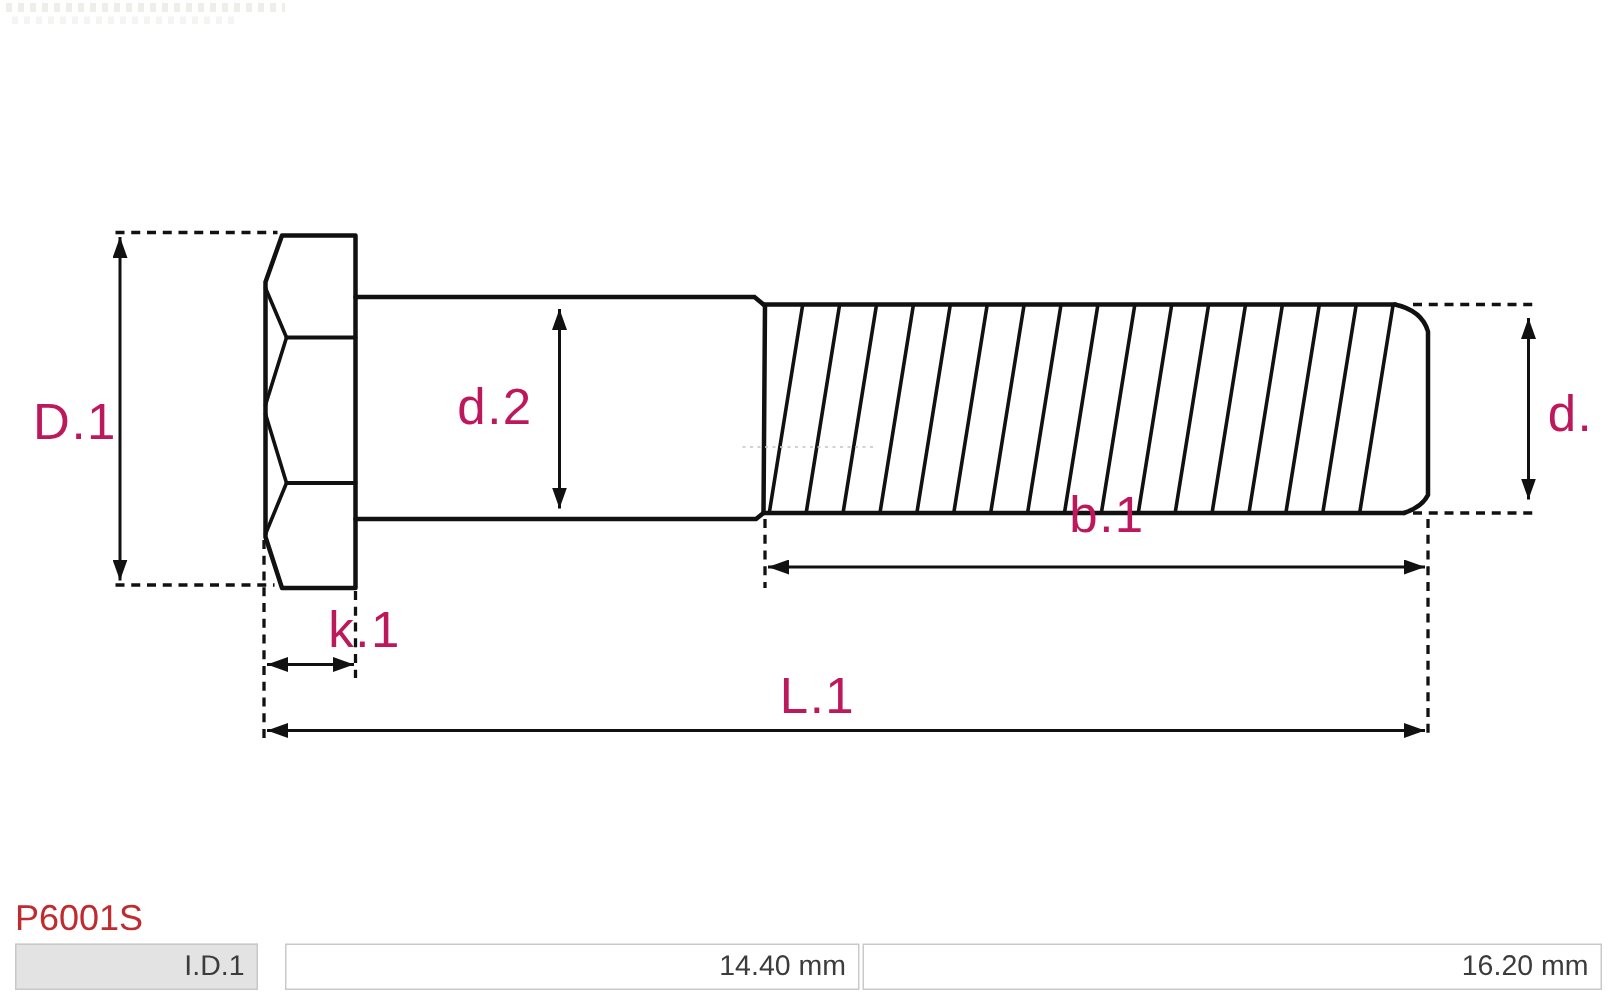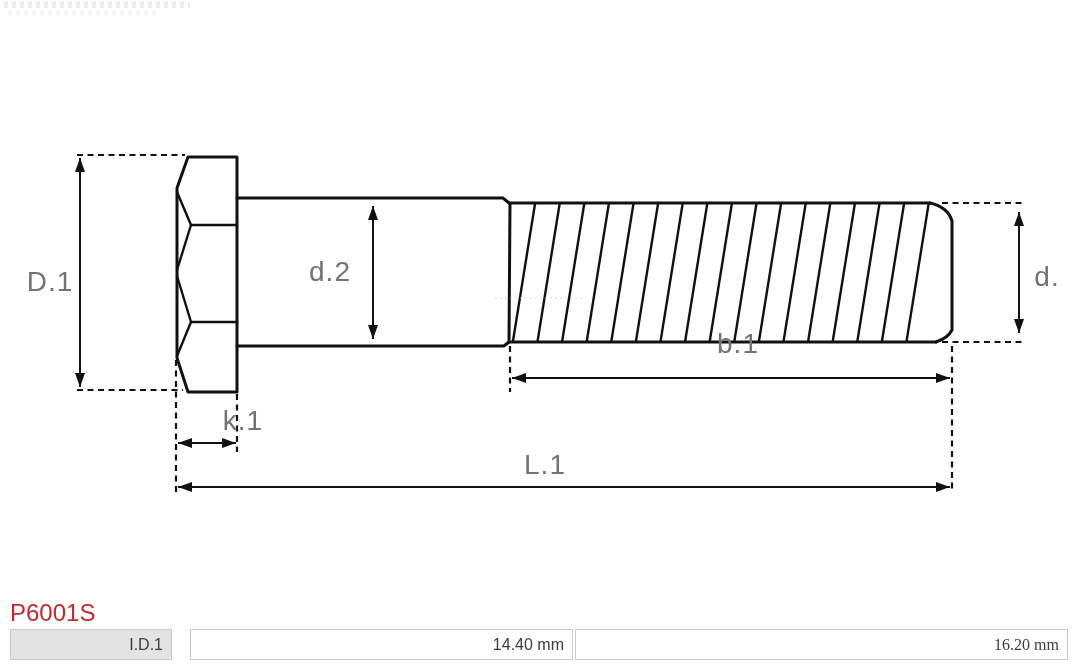--- a/index.html
+++ b/index.html
@@ -18,23 +18,23 @@
   #drawing-svg {
     position: absolute;
     left: 0;
     top: 0;
     width: 1080px;
     height: 668px;
   }
   .dim-label {
     position: absolute;
     transform: translate(-50%, -50%);
-    font-size: 28px;
+    font-size: 34px;
     letter-spacing: 1px;
-    color: #737373;
+    color: #be185d;
     white-space: nowrap;
     user-select: none;
   }
   .wm-bar {
     position: absolute;
     background: repeating-linear-gradient(90deg, #d9d9d3 0 4px, transparent 4px 8px);
   }
   #wm1 { left: 4px;  top: 2px;  width: 186px; height: 6px; opacity: 0.45; }
   #wm2 { left: 8px;  top: 11px; width: 152px; height: 5px; opacity: 0.28; }
   #part-number {
@@ -45,37 +45,37 @@
     font-weight: 500;
     color: #bf2c30;
   }
   #spec-table {
     position: absolute;
     left: 10px;
     top: 629px;
     width: 1058px;
     display: flex;
     align-items: stretch;
-    font-size: 16px;
+    font-size: 19px;
     color: #3c3c3c;
   }
   .cell {
     border: 1px solid #c9c9c9;
     height: 29px;
     line-height: 29px;
     text-align: right;
     padding-right: 8px;
     box-sizing: content-box;
     background: #ffffff;
   }
   .cell.label { background: #e3e3e3; }
   #cell-l1 { width: 152px; }
   #cell-v1 { width: 373px; margin-left: 18px; }
   #cell-l2 { width: 116px; margin-left: 2px; }
-  #cell-v2 { flex: 1;      margin-left: 2px; font-family: Liberation Serif, serif; }
+  #cell-v2 { flex: 1;      margin-left: 2px; }
 </style>
 </head>
 <body>
 
 <div id="stage">
 
   <div id="wm1" class="wm-bar"></div>
   <div id="wm2" class="wm-bar"></div>
 
   <svg id="drawing-svg" viewBox="0 0 1080 668">

